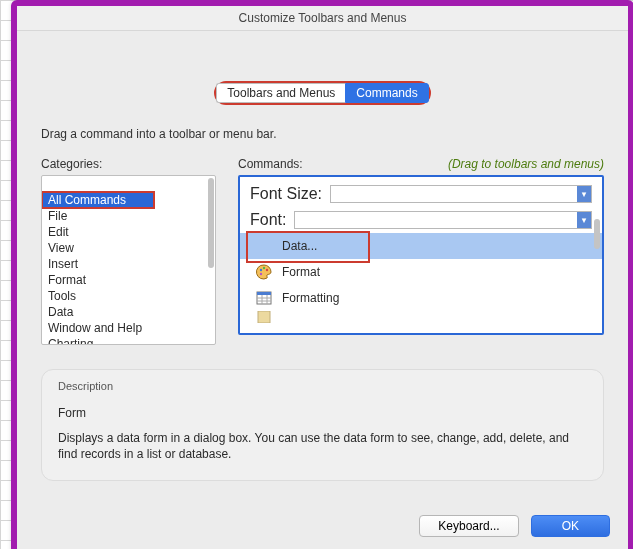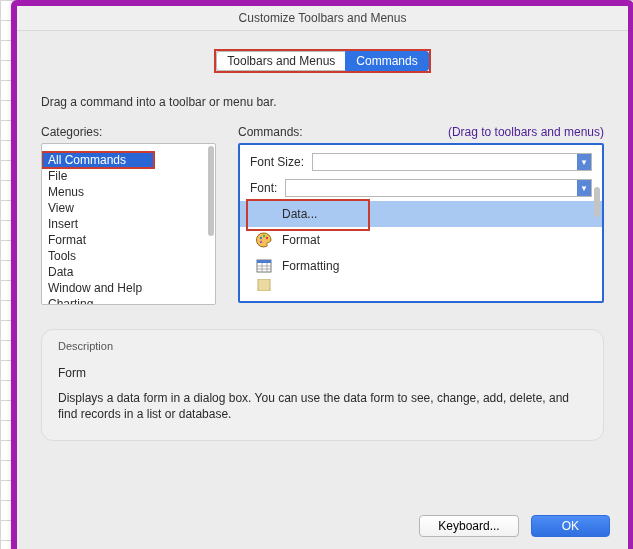--- a/index.html
+++ b/index.html
@@ -49,23 +49,24 @@
     position: relative;
   }
   .seg {
     display: flex;
     justify-content: center;
     margin: 4px 0 22px 0;
   }
   .seg .pill {
     display: flex;
     border: 2px solid #cc3b2f;
-    border-radius: 0;
+    border-radius: 12px;
     height: 20px;
     line-height: 18px;
+    margin-top: 32px;
   }
   .seg .tab {
     padding: 0 10px;
     background: #fff;
     border: 1px solid #bdbdbd;
     font-size: 12px;
     cursor: default;
   }
   .seg .tab:first-child { border-radius: 3px 0 0 3px; border-right: none; }
   .seg .tab:last-child  { border-radius: 0 3px 3px 0; }
@@ -76,21 +77,21 @@
     margin-bottom: 16px;
   }
   .cols {
     display: flex;
     gap: 22px;
   }
   .col-left { width: 175px; }
   .col-right { flex: 1; }
   .col-label { font-size: 12px; color: #333; margin-bottom: 4px; }
   .col-right .col-label { display: flex; justify-content: space-between; }
-  .col-right .col-label span:last-child { color: #4c1d95; }
+  .col-right .col-label span:last-child { color: #4d7c0f; font-style: italic; }
   .listbox {
     border: 1px solid #bfbfbf;
     background: #fff;
     height: 152px;
     overflow: hidden;
     position: relative;
     border-radius: 2px;
   }
   .listbox .sb {
     position: absolute;
@@ -131,21 +132,21 @@
     width: 6px; height: 30px;
     background: #c4c4c4;
     border-radius: 3px;
   }
   .cmd-row {
     display: flex;
     align-items: center;
     gap: 8px;
     padding: 2px 10px;
     height: 22px;
-    font-size: 12px;
+    font-size: 16px;
     cursor: default;
   }
   .cmd-row .lbl { }
   .cmd-row .combo {
     flex: 1;
     height: 16px;
     border: 1px solid #b8b8b8;
     background: #fff;
     position: relative;
   }
@@ -235,26 +236,26 @@
         <div class="tab active">Commands</div>
       </div>
     </div>
 
     <div class="instr">Drag a command into a toolbar or menu bar.</div>
 
     <div class="cols">
 
       <div class="col-left">
         <div class="col-label">Categories:</div>
-        <div class="listbox" style="position:relative; padding-top:8px;">
+        <div class="listbox" style="position:relative; padding-top:16px;">
           <div style="display:inline-block;">
             <div class="li selected redbox">All Commands</div>
           </div>
           <div class="li">File</div>
-          <div class="li">Menus</div>
+          <div class="li">Edit</div>
           <div class="li">View</div>
           <div class="li">Insert</div>
           <div class="li">Format</div>
           <div class="li">Tools</div>
           <div class="li">Data</div>
           <div class="li">Window and Help</div>
           <div class="li">Charting</div>
           <div class="sb"></div>
         </div>
       </div>

